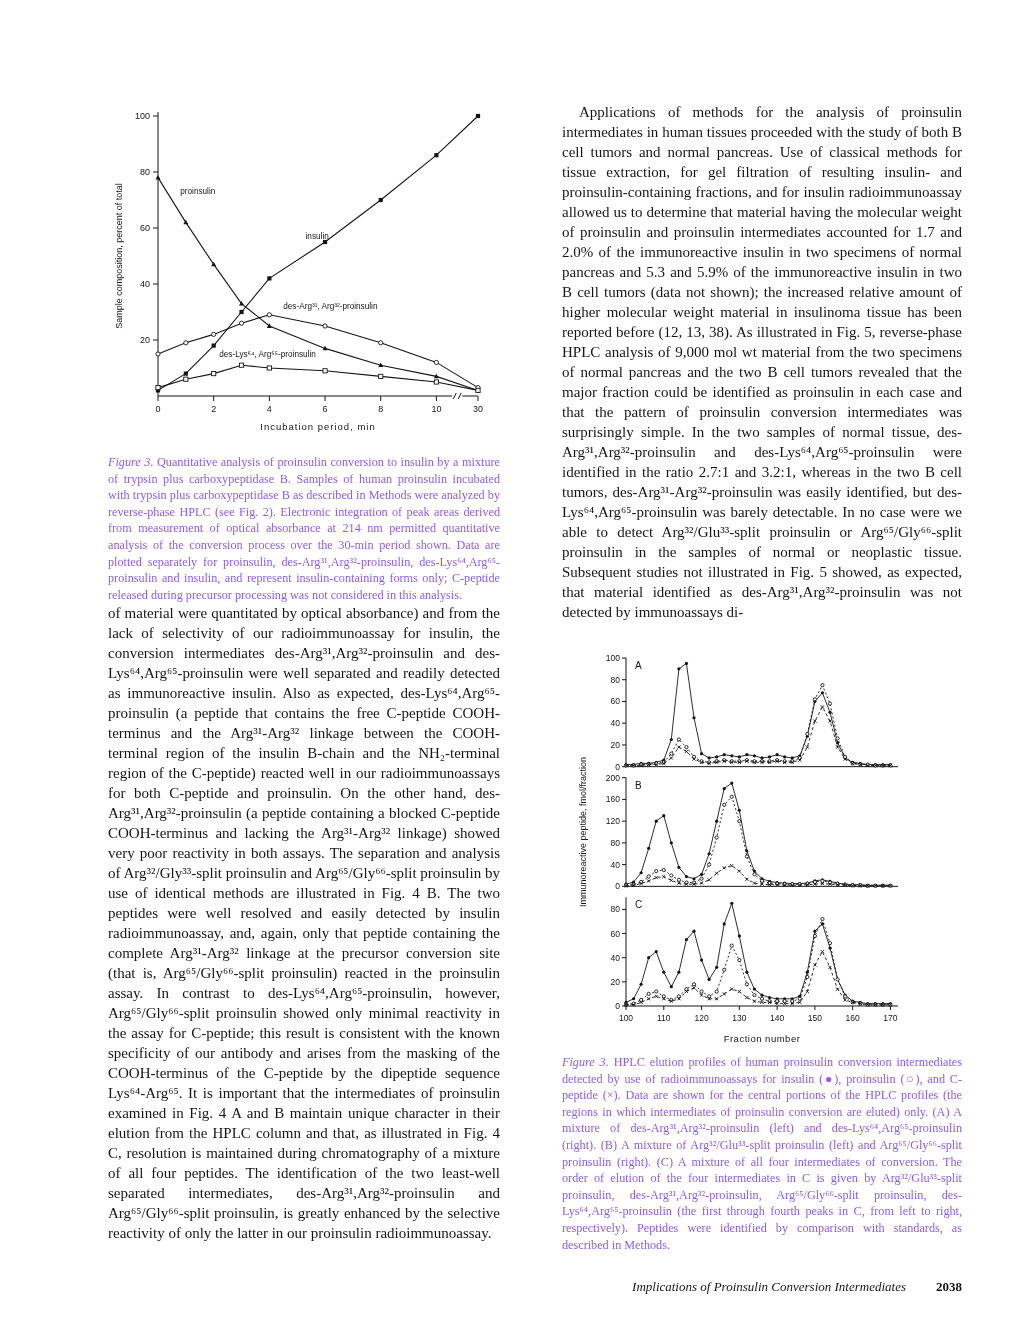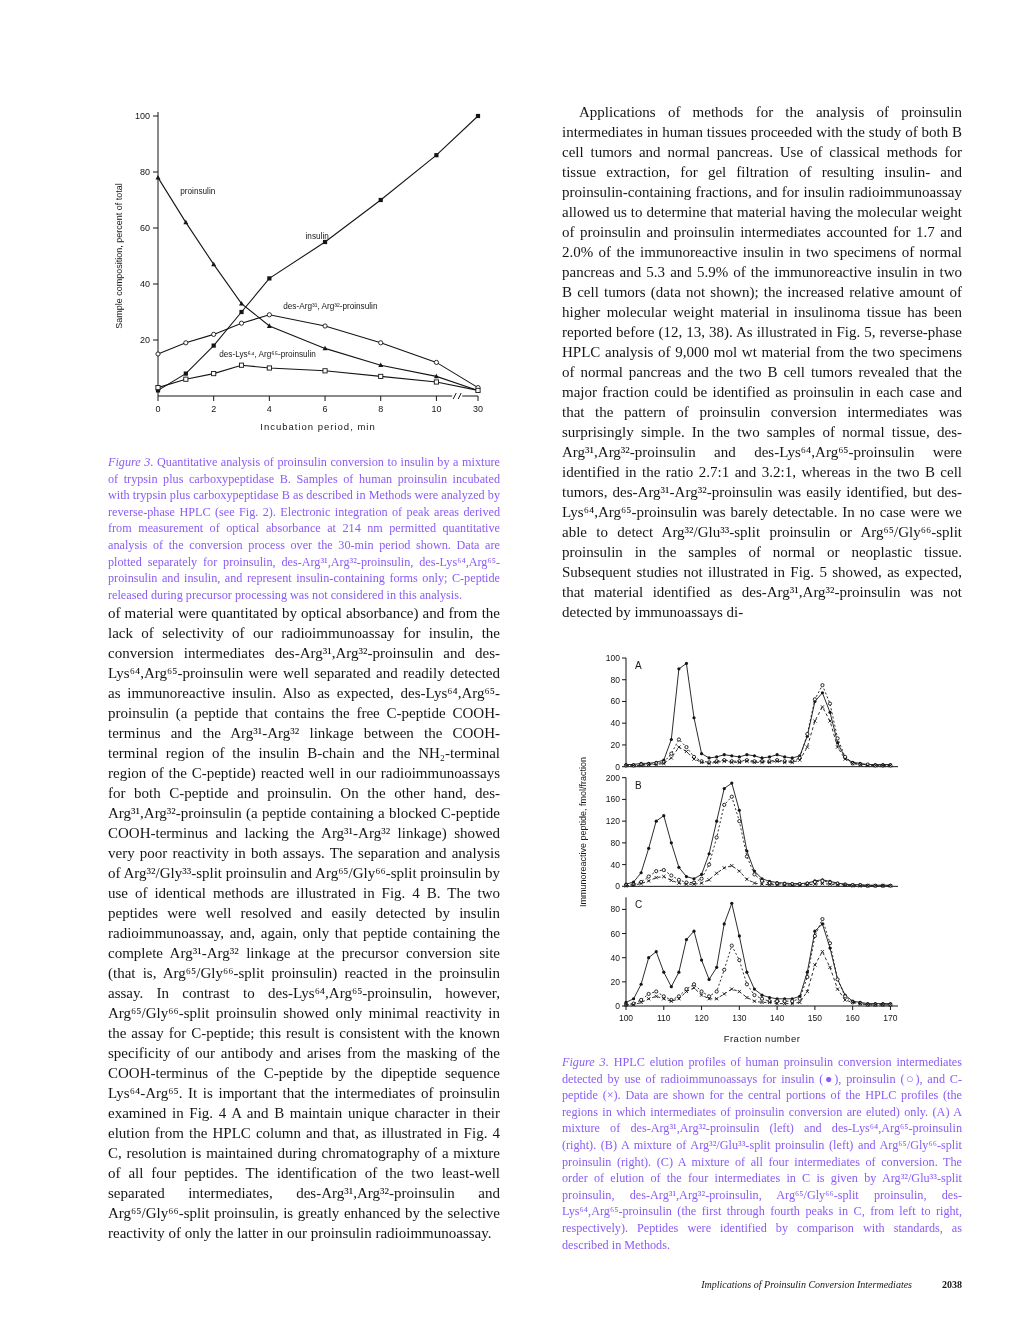--- a/index.html
+++ b/index.html
@@ -16,21 +16,21 @@
   .col-right { left: 562px; width: 400px; }
   .body-text { font-size: 15px; line-height: 20px; text-align: justify; margin: 0; }
   .indented  { text-indent: 17px; }
   figure { margin: 0; padding: 0; }
   .caption { display: block; font-size: 12.2px; line-height: 16.6px; text-align: justify; color:#8b5cf6; }
   .fig-label { font-style: italic; }
   #fig3 { display: block; margin-left: 0; }
   .fig4-wrap { margin-top: 28px; }
   #fig4 { display: block; margin-left: 12px; }
   .left-para { }
-  .footer { margin-top: 26px; display: flex; justify-content: flex-end; align-items: baseline; gap: 30px; font-size: 10px; }
+  .footer { margin-top: 26px; display: flex; justify-content: flex-end; align-items: baseline; gap: 30px; font-size: 13px; }
   .running-title { font-style: italic; }
   .page-number { font-weight: bold; }
   svg text { font-family: "Liberation Sans", sans-serif; }
 </style>
 </head>
 <body>
 
 <div class="page">
 
   <div class="col col-left">

